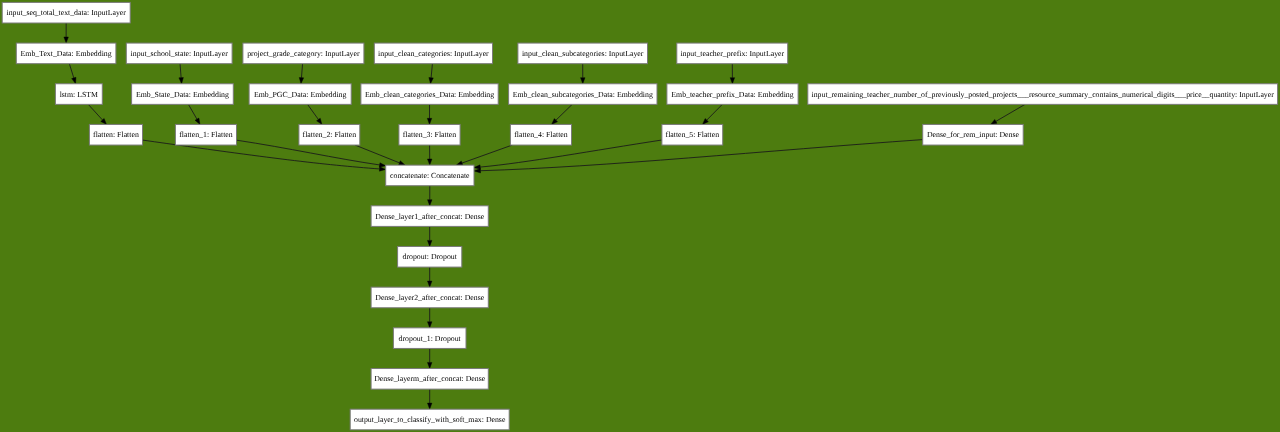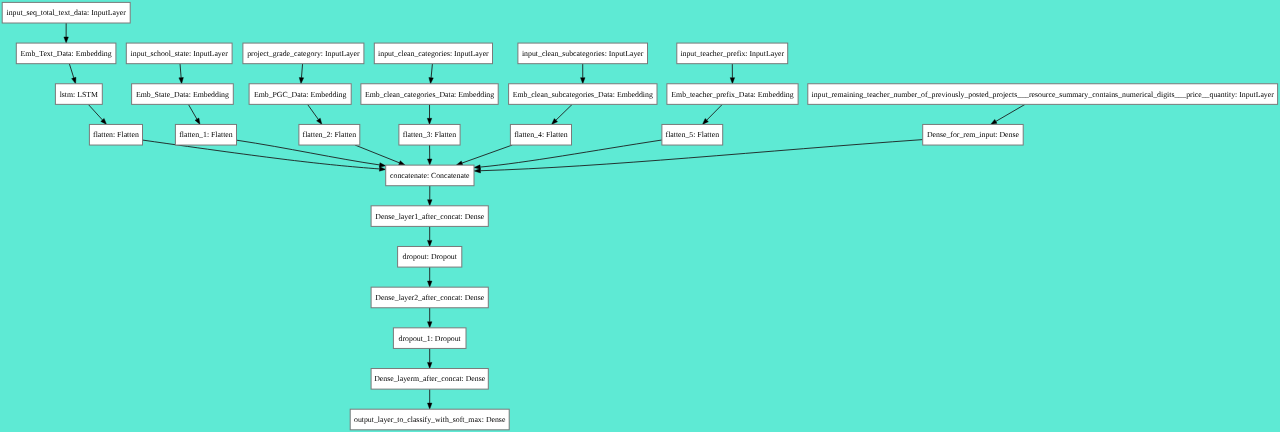--- a/index.html
+++ b/index.html
@@ -1,17 +1,17 @@
 <!DOCTYPE html>
 <html><head>
 <meta charset="utf-8">
 <title>model</title>
 <style>
   html,body{margin:0;padding:0;background:#ffffff;-webkit-font-smoothing:antialiased;font-smooth:always;text-rendering:geometricPrecision;}
-  #canvas{position:relative;width:1280px;height:432px;background:#5eead4;overflow:hidden;}
+  #canvas{position:relative;width:1280px;height:432px;background:#4d7c0f;overflow:hidden;}
   svg{position:absolute;left:0;top:0;display:block;will-change:opacity;}
   .nodebox{fill:#ffffff;stroke:#7a7a7a;stroke-width:1;}
   .nodelabel{font-family:"Liberation Serif",serif;font-size:7.8px;fill:#000000;text-anchor:middle;-webkit-font-smoothing:antialiased;text-rendering:geometricPrecision;}
   svg text{-webkit-font-smoothing:antialiased;}
   .edge{fill:none;stroke:#1a1a1a;stroke-width:0.88;}
   .arrowhead{fill:#000000;stroke:#000000;stroke-width:0.4;stroke-linejoin:miter;}
 </style>
 </head>
 <body>
 

